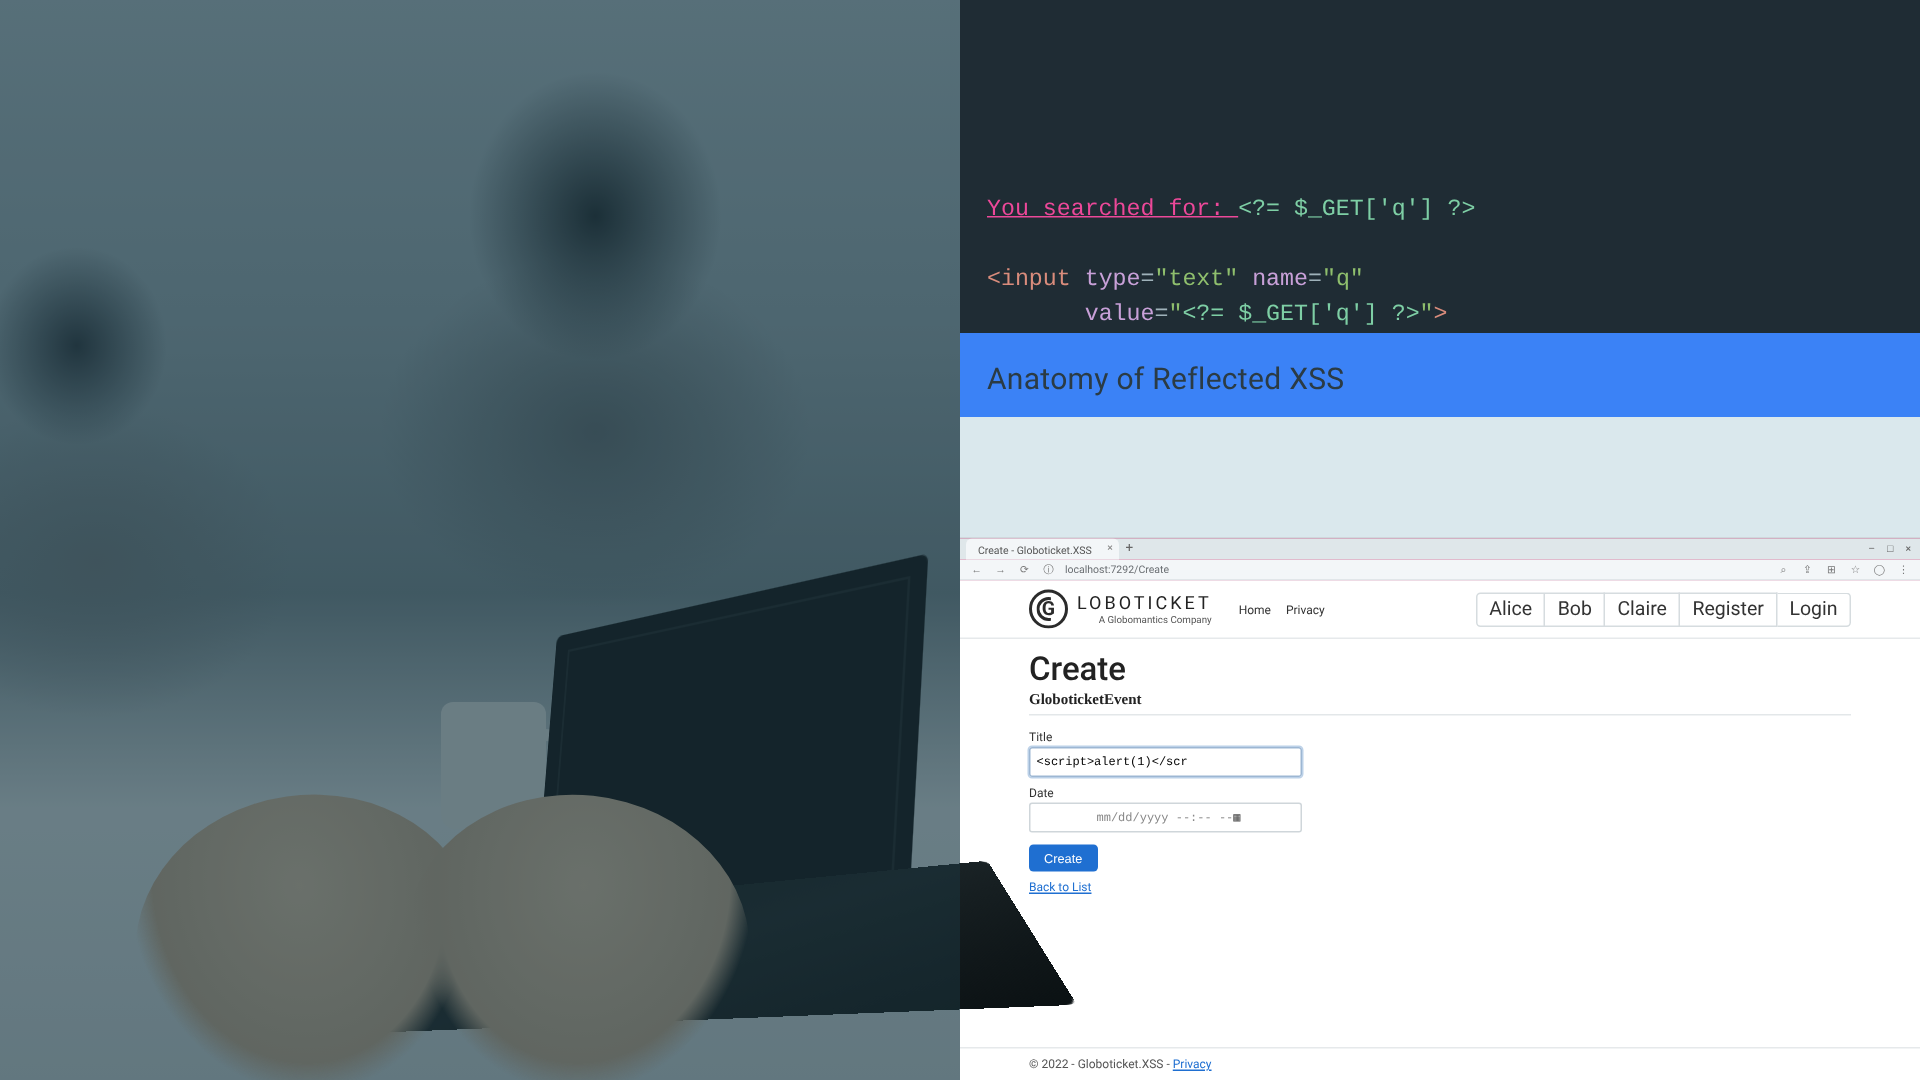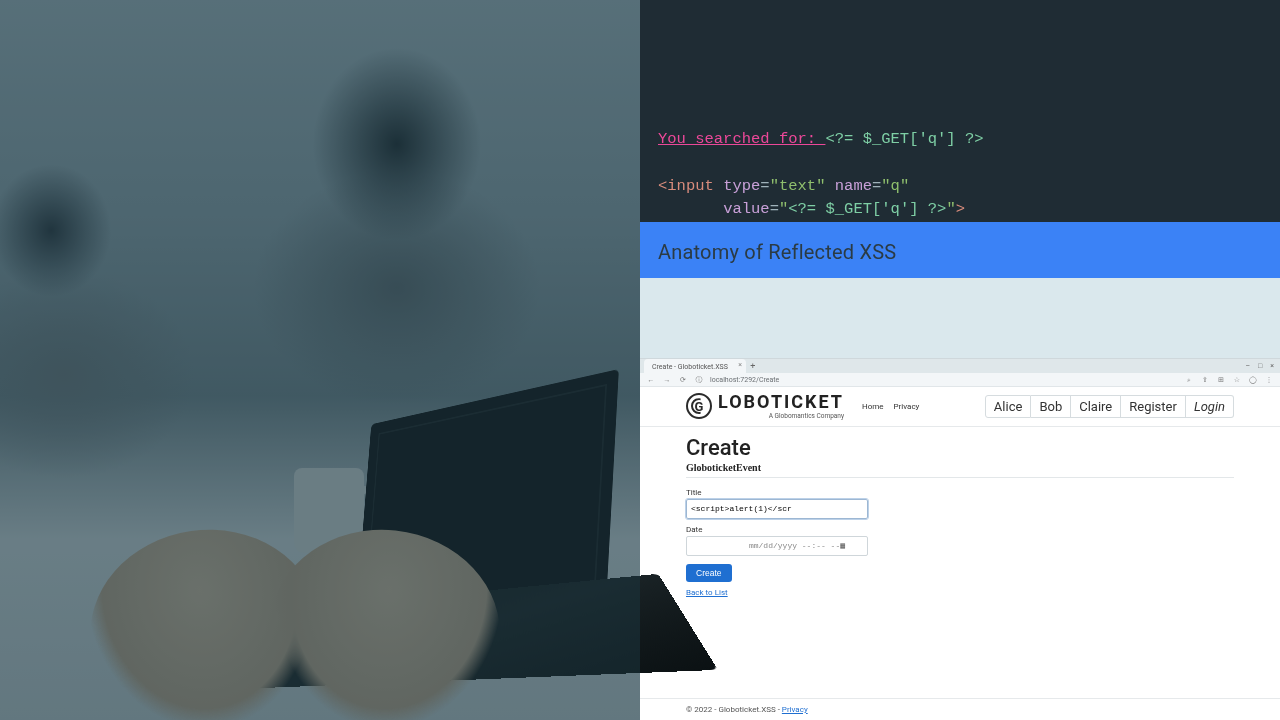--- a/index.html
+++ b/index.html
@@ -110,42 +110,42 @@
   .brand .logo {
     width:26px; height:26px; border:2.5px solid #2b2b2b; border-radius:50%;
     display:flex; align-items:center; justify-content:center; font-weight:700;
     font-size:13px; color:#2b2b2b; position:relative;
   }
   .brand .logo::before{
     content:""; position:absolute; inset:3px; border:2px solid #2b2b2b; border-radius:50%;
     clip-path: polygon(0 0, 60% 0, 60% 100%, 0 100%);
   }
   .brand-text { display:flex; flex-direction:column; line-height:1; }
-  .brand-text .t1 { font-size:18px; letter-spacing:2px; font-weight:700; color:#222;}
+  .brand-text .t1 { font-size:12px; letter-spacing:2px; font-weight:400; color:#222;}
   .brand-text .t2 { font-size:6.5px; color:#555; margin-top:2px; text-align:right;}
   .nav-primary { display:flex; gap:10px; margin-left:18px; font-size:8px; color:#333;}
   .nav-users { margin-left:auto; display:flex; align-items:center; }
   .nav-users .pill {
     border:1px solid #d6dcdf; padding:3px 8px; font-size:13px; color:#333;
   }
   .nav-users .pill + .pill { border-left:none; }
   .nav-users .pill:first-child { border-radius:3px 0 0 3px; }
-  .nav-users .pill:last-child  { border-radius:0 3px 3px 0;font-style:italic; }
+  .nav-users .pill:last-child  { border-radius:0 3px 3px 0; }
 
   .page-body { padding:8px 46px 0 46px; }
   .h-create { font-size:22px; font-weight:500; color:#222; }
   .h-sub { font-size:10px; font-weight:600; color:#222; margin-top:2px; padding-bottom:4px; border-bottom:1px solid #e3e7e9;font-family:Liberation Serif, serif;}
   .form { margin-top:10px; width:182px; }
   .lbl { font-size:8px; color:#333; margin-bottom:2px; display:block;}
   .inp {
     width:100%; height:20px; border:1px solid #9db7d3; border-radius:2px;
     font-size:8px; padding:0 4px; font-family:Liberation Mono, monospace; background:#fff;
     outline:1px solid #bcd1e8; outline-offset:0;
   }
-  .inp.date { border-color:#cfd6da; outline:none; color:#888; display:flex; align-items:center; justify-content:center;padding-left:44px;}
+  .inp.date { border-color:#cfd6da; outline:none; color:#888; display:flex; align-items:center; justify-content:flex-start;padding-left:44px;}
   .inp.date .cal { font-size:8px; color:#555; }
   .btn-create {
     margin-top:8px; background:#1f6fd1; color:#fff; border:none; border-radius:3px;
     font-size:8.5px; padding:4px 10px;
   }
   .backlink { display:block; margin-top:6px; font-size:8px; color:#1f6fd1; text-decoration:underline;}
   .page-footer {
     margin-top:auto; border-top:1px solid #e6e9eb; padding:6px 46px;
     font-size:8px; color:#555;
   }

